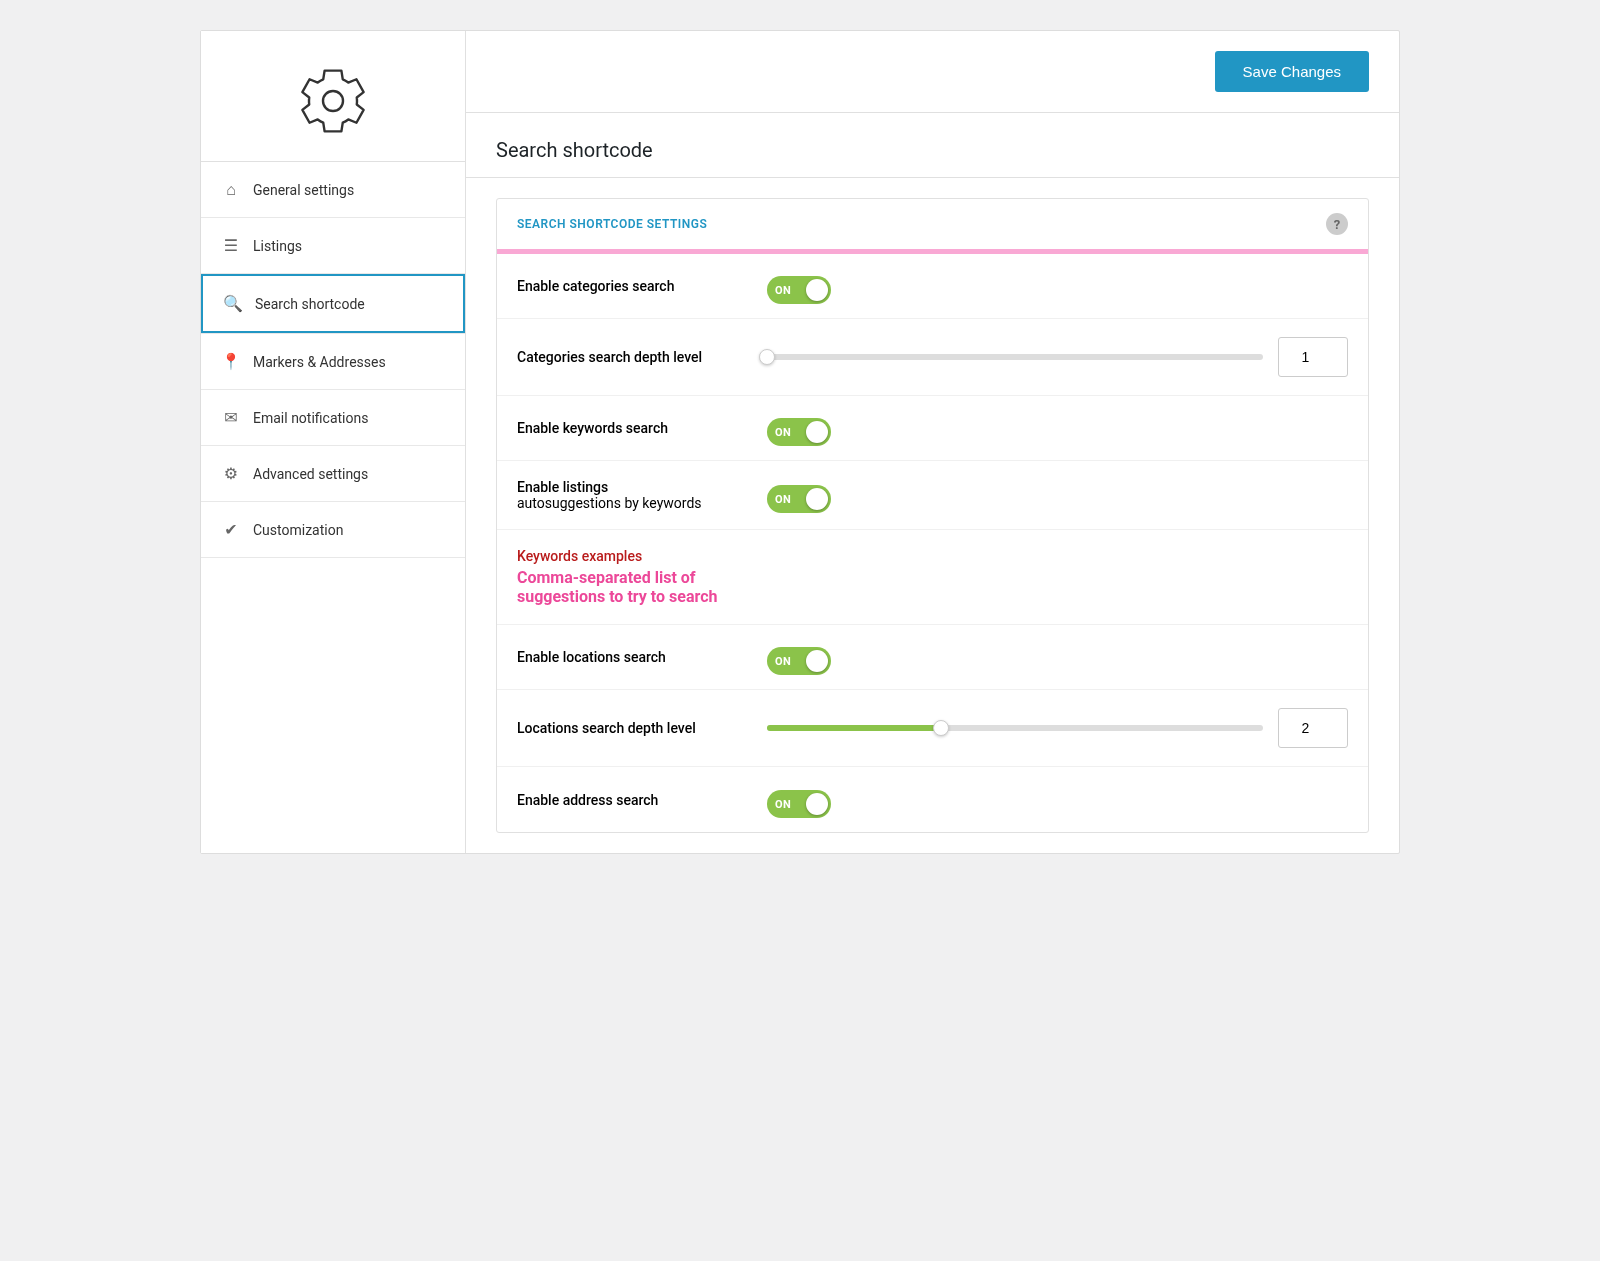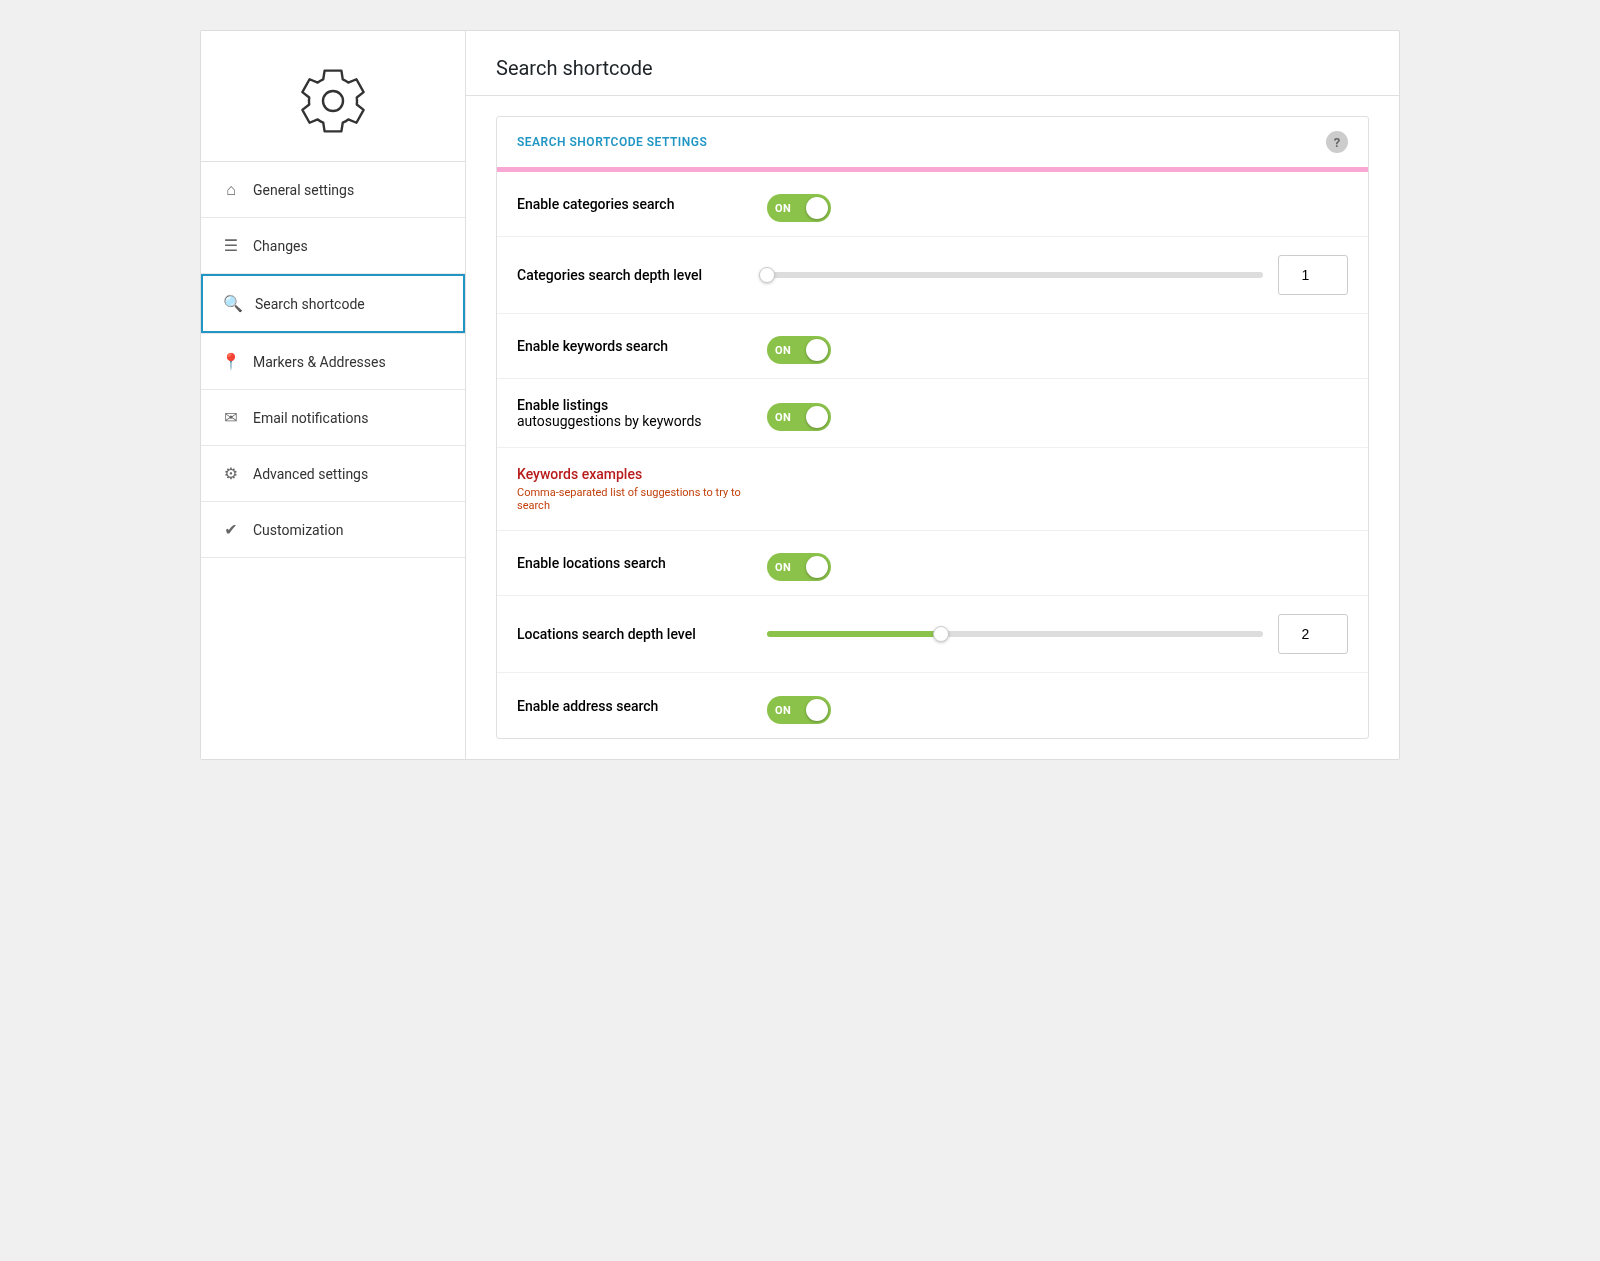--- a/index.html
+++ b/index.html
@@ -253,24 +253,24 @@
     .text-input {
       flex: 1;
       height: 42px;
       border: 1px solid #ccc;
       border-radius: 3px;
       padding: 8px 12px;
       font-size: 14px;
       color: #555;
     }
     .setting-description {
-      font-size: 11px;
-      color: #c2410c;
+      font-size: 16px;
+      color: #ec4899;
       margin-top: 4px;
-      font-weight: 400;
+      font-weight: 700;
     }
     .setting-label-with-desc {
       flex: 0 0 250px;
     }
     .setting-label-main {
       font-size: 14px;
       font-weight: 500;
       color: #b91c1c;
       margin-bottom: 4px;
     }
@@ -293,21 +293,21 @@
       <ul class="sidebar-nav">
         <li>
           <a>
             <span class="nav-icon">⌂</span>
             <span>General settings</span>
           </a>
         </li>
         <li>
           <a>
             <span class="nav-icon">☰</span>
-            <span>Changes</span>
+            <span>Listings</span>
           </a>
         </li>
         <li class="active">
           <a>
             <span class="nav-icon">🔍</span>
             <span>Search shortcode</span>
           </a>
         </li>
         <li>
           <a>
@@ -330,20 +330,23 @@
         <li>
           <a>
             <span class="nav-icon">✔</span>
             <span>Customization</span>
           </a>
         </li>
       </ul>
     </div>
 
     <div class="main-content">
+      <div class="top-bar">
+        <button class="save-btn">Save Changes</button>
+      </div>
 
       <div class="section-header">
         <h2 class="section-title">Search shortcode</h2>
       </div>
 
       <div class="settings-panel">
         <div class="panel-header">
           <span class="panel-title">SEARCH SHORTCODE SETTINGS</span>
           <div class="help-icon">?</div>
         </div>

